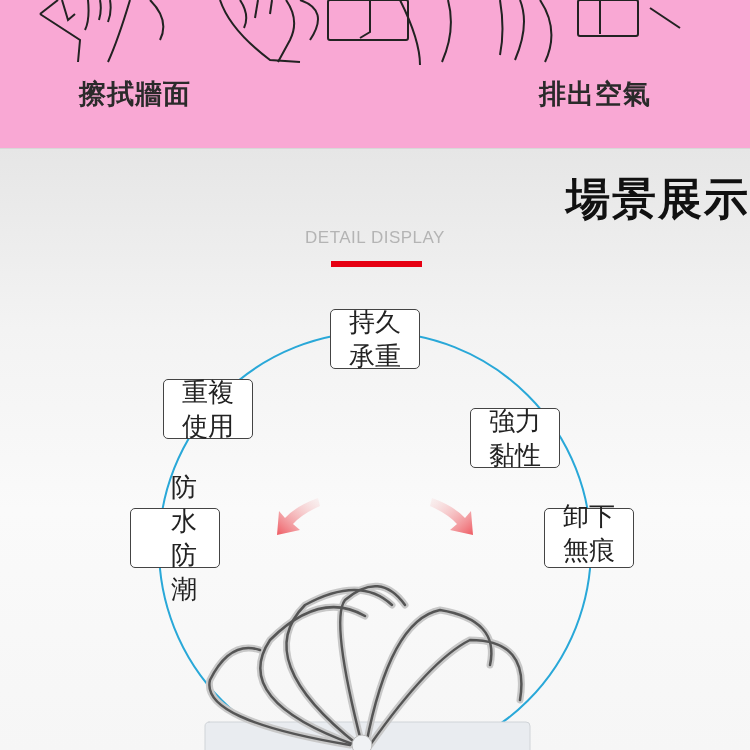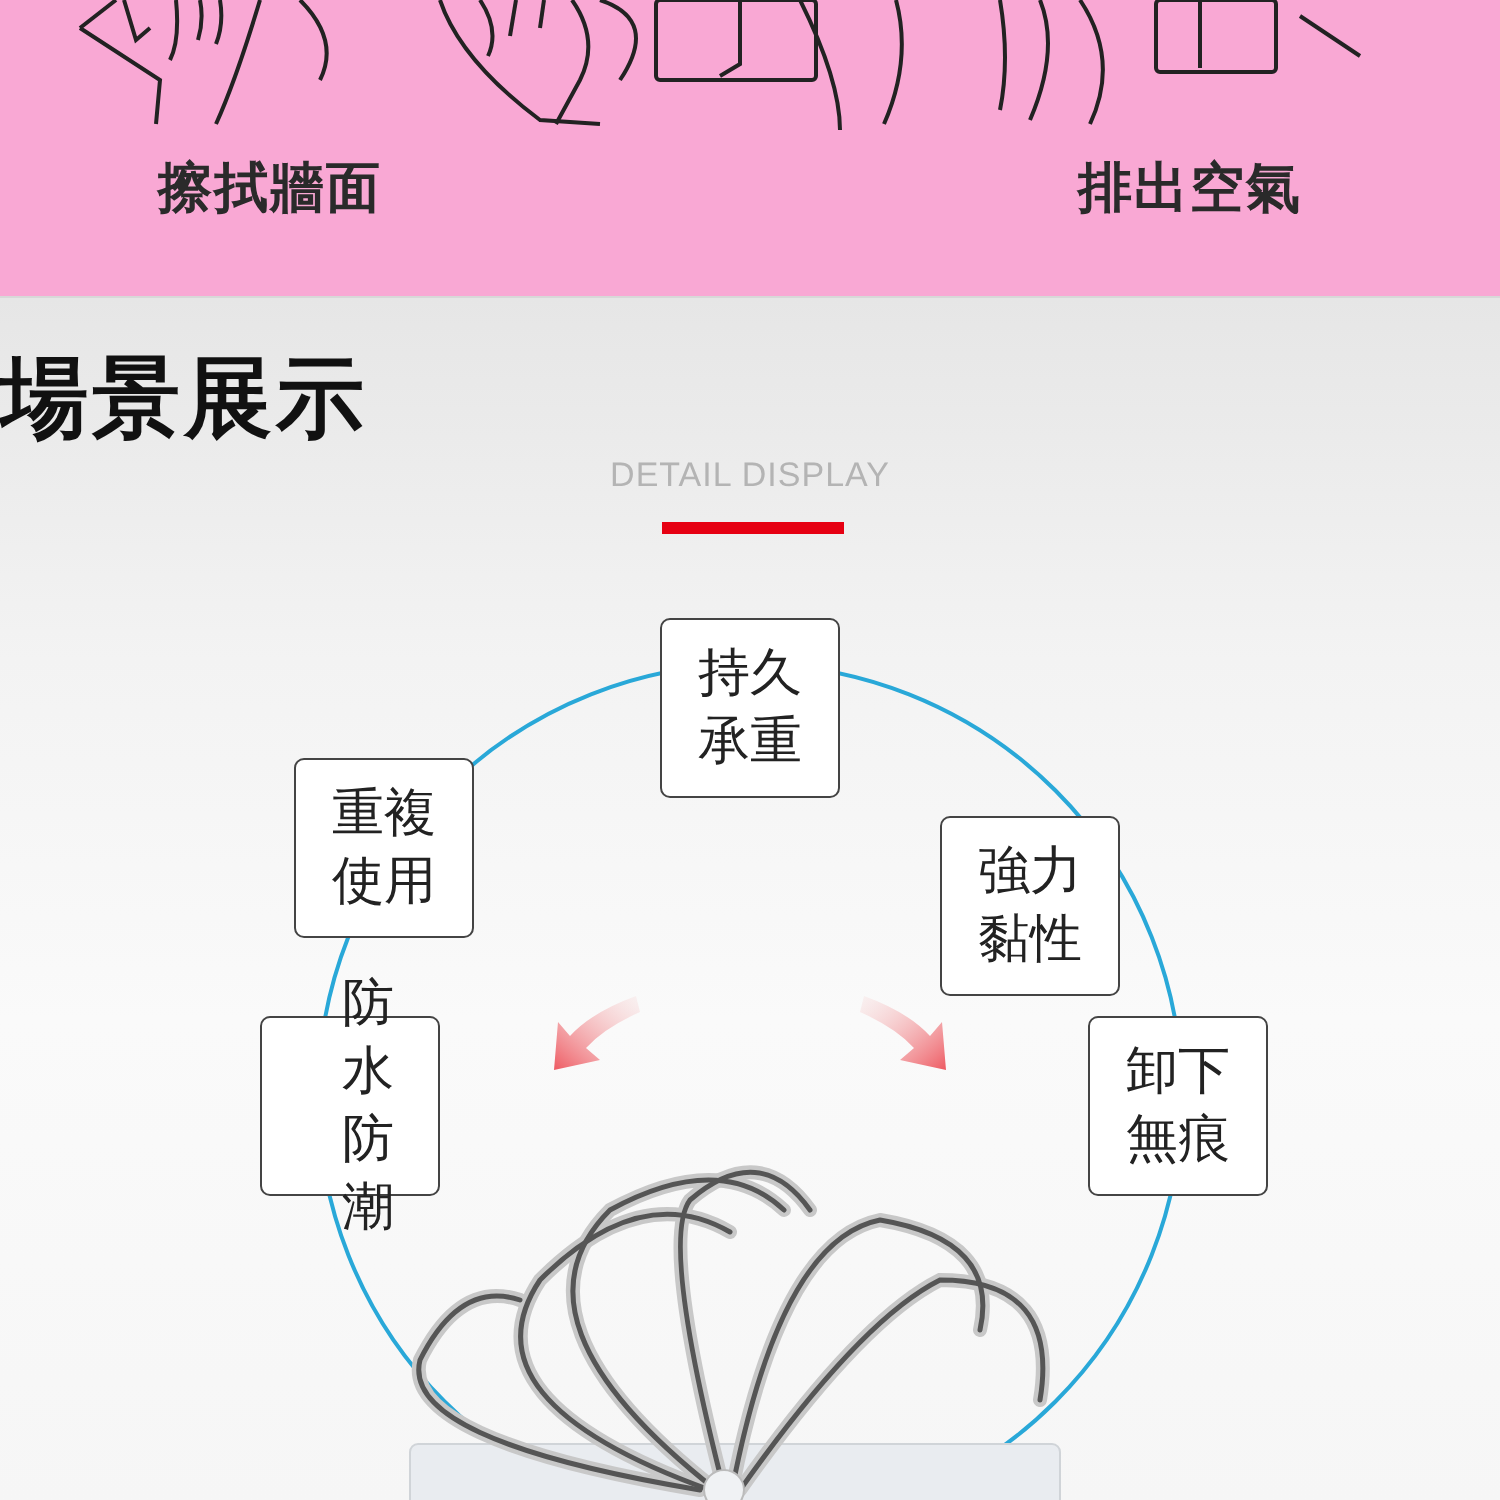--- a/index.html
+++ b/index.html
@@ -1,25 +1,25 @@
 <!DOCTYPE html>
 <html><head>
 <meta charset="utf-8">
 <style>
   html,body{margin:0;padding:0;}
   body{width:750px;height:750px;overflow:hidden;background:#fff;position:relative;font-family:"DejaVu Sans",sans-serif;}
   .steps{position:absolute;left:0;top:0;width:750px;height:148px;background:#f9a8d4;}
   .step-illus{position:absolute;top:0;}
   .step-label{position:absolute;top:76px;font-size:27px;font-weight:bold;color:#2a2a2a;letter-spacing:1px;text-align:center;}
   .scene{position:absolute;left:0;top:148px;width:750px;height:602px;background:linear-gradient(180deg,#e6e6e6 0%,#f3f3f3 30%,#fafafa 60%,#f6f6f6 100%);border-top:1px solid #d8d8d8;}
-  .title{position:absolute;top:170px;left:0;width:750px;text-align:left;font-size:44px;font-weight:bold;color:#111;letter-spacing:2px;}
+  .title{position:absolute;top:170px;left:0;width:750px;text-align:right;font-size:44px;font-weight:bold;color:#111;letter-spacing:2px;}
   .subtitle{position:absolute;top:228px;left:0;width:750px;text-align:center;font-size:17px;color:#b4b4b4;font-family:"Liberation Sans",sans-serif;letter-spacing:0.5px;}
   .redbar{position:absolute;left:331px;top:261px;width:91px;height:6px;background:#e60012;}
   svg.overlay{position:absolute;left:0;top:0;}
-  .feat{position:absolute;width:90px;height:90px;border:1.5px solid #444;border-radius:5px;background:#fff;box-sizing:border-box;display:flex;flex-direction:column;align-items:center;justify-content:center;font-size:26px;line-height:34px;color:#222;}
+  .feat{position:absolute;width:90px;height:60px;border:1.5px solid #444;border-radius:5px;background:#fff;box-sizing:border-box;display:flex;flex-direction:column;align-items:center;justify-content:center;font-size:26px;line-height:34px;color:#222;}
 </style>
 </head>
 <body>
 
 <div class="steps">
   <svg class="step-illus" width="750" height="70" style="left:0">
     <g fill="none" stroke="#222" stroke-width="2">
       <path d="M40 14 L58 0"></path>
         <path d="M40 14 L80 40 L78 62"></path>
         <path d="M62 0 L68 20 L75 14"></path>
@@ -99,24 +99,24 @@
 </svg>
 
 <div class="feat" style="left:330px;top:309px;">
   <span>持久</span>
   <span>承重</span>
 </div>
 <div class="feat" style="left:470px;top:384px;margin-top:24px;">
   <span>強力</span>
   <span>黏性</span>
 </div>
-<div class="feat" style="left:544px;top:508px;">
+<div class="feat" style="left:544px;top:508px;justify-content:flex-end;">
   <span>卸下</span>
   <span>無痕</span>
 </div>
 <div class="feat" style="left:130px;top:508px;padding-left:40px;">
   <span>防水</span>
   <span>防潮</span>
 </div>
-<div class="feat" style="left:147px;top:379px;">
+<div class="feat" style="left:163px;top:379px;">
   <span>重複</span>
   <span>使用</span>
 </div>
 
 </body></html>

